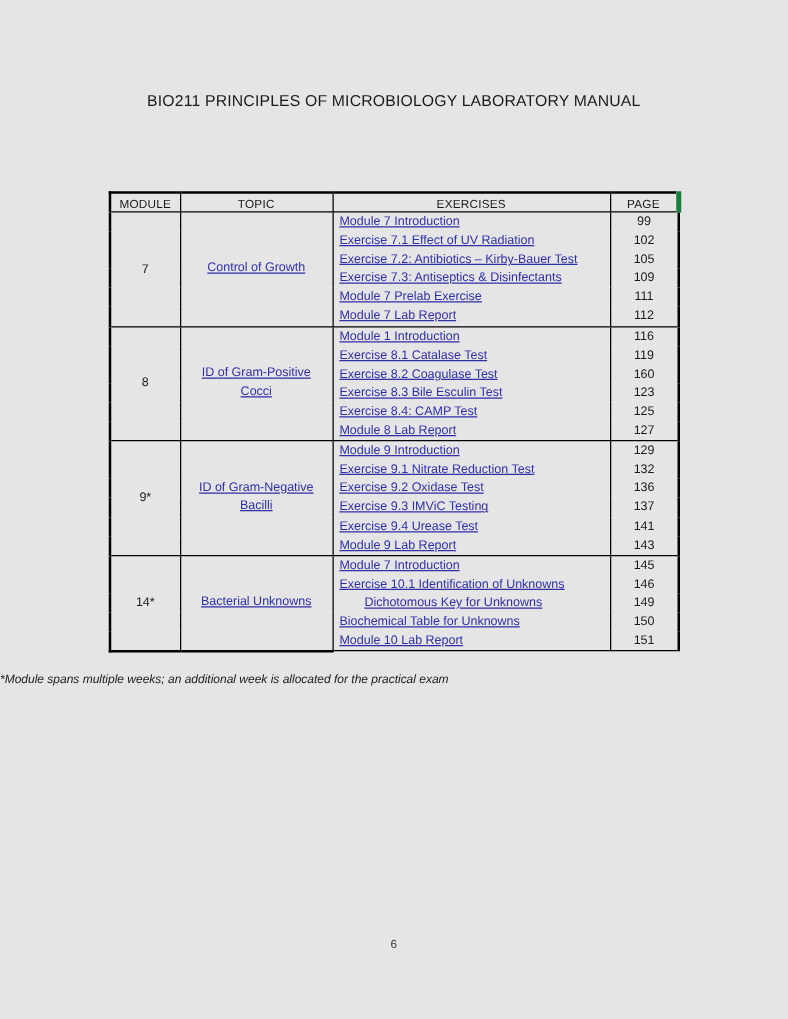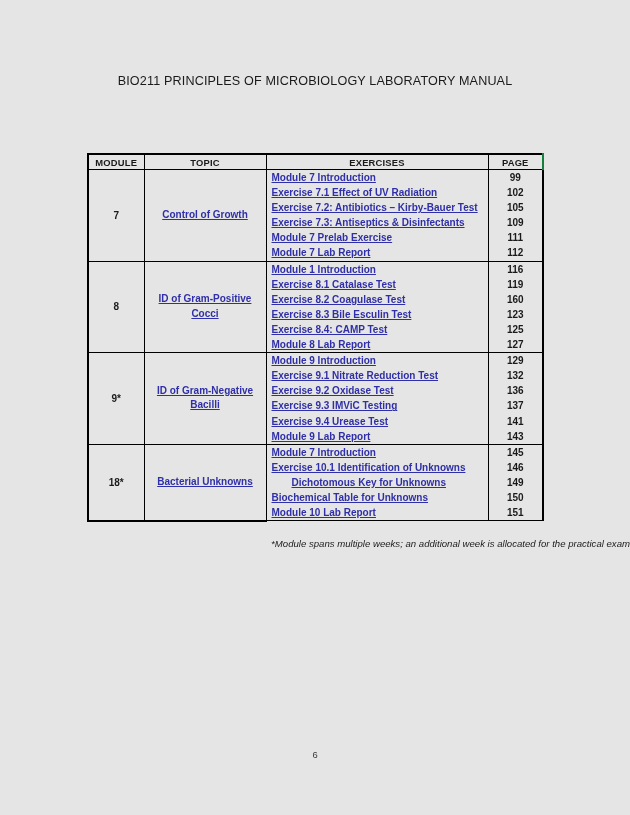--- a/index.html
+++ b/index.html
@@ -41,40 +41,40 @@
     position: absolute;
     left: 87px;
     top: 153px;
     width: 455px;
     border-collapse: collapse;
     table-layout: fixed;
   }
   .toc-table td, .toc-table th {
     border: 1px solid #000000;
     padding: 0;
-    font-weight: bold;
+    font-weight: normal;
     vertical-align: middle;
   }
 
   col.c-module { width: 56px; }
   col.c-topic  { width: 122px; }
   col.c-ex     { width: 222px; }
   col.c-page   { width: 55px; }
 
   .hdr-row th {
     height: 14px;
     text-align: center;
     font-size: 9.4px;
     color: #1a1a1a;
     letter-spacing: 0.2px;
     border-top: 2px solid #000;
     border-bottom: 1px solid #000;
   }
   .hdr-row th.first { border-left: 2px solid #000; }
-  .hdr-row th.last  { border-right: 2px solid #15803d; }
+  .hdr-row th.last  { border-right: 4px solid #15803d; }
 
   td.module-cell {
     text-align: center;
     font-size: 10px;
     color: #1a1a1a;
     border-left: 2px solid #000;
   }
   td.topic-cell {
     text-align: center;
     font-size: 10px;
@@ -112,21 +112,21 @@
     cursor: pointer;
   }
   .topic-cell .lnk { display: inline; }
 
   
   .footnote {
     position: absolute;
     left: 0;
     right: 0;
     top: 538px;
-    text-align: right;
+    text-align: left;
     font-size: 9.6px;
     font-style: italic;
     color: #1a1a1a;
   }
 
   
   .page-number {
     position: absolute;
     left: 0;
     right: 0;
@@ -232,21 +232,21 @@
         </tr>
         <tr>
           <td class="ex-cell"><span class="lnk" style="color: rgb(47, 47, 168);">Exercise 9.4 Urease Test</span></td>
           <td class="page-cell">141</td>
         </tr>
         <tr class="group-last">
           <td class="ex-cell"><span class="lnk" style="color: rgb(47, 47, 168);">Module 9 Lab Report</span></td>
           <td class="page-cell">143</td>
         </tr>
         <tr>
-          <td class="module-cell" rowspan="5" style="border-bottom: 2px solid rgb(0, 0, 0);">18*</td>
+          <td class="module-cell" rowspan="5" style="border-bottom: 2px solid rgb(0, 0, 0);">14*</td>
           <td class="topic-cell" rowspan="5" style="border-bottom: 2px solid rgb(0, 0, 0);"><span class="lnk" style="color: rgb(47, 47, 168);">Bacterial Unknowns</span></td>
           <td class="ex-cell"><span class="lnk" style="color: rgb(47, 47, 168);">Module 7 Introduction</span></td>
           <td class="page-cell">145</td>
         </tr>
         <tr>
           <td class="ex-cell"><span class="lnk" style="color: rgb(47, 47, 168);">Exercise 10.1 Identification of Unknowns</span></td>
           <td class="page-cell">146</td>
         </tr>
         <tr>
           <td class="ex-cell"><span class="lnk" style="color: rgb(47, 47, 168); padding-left: 20px;">Dichotomous Key for Unknowns</span></td>

